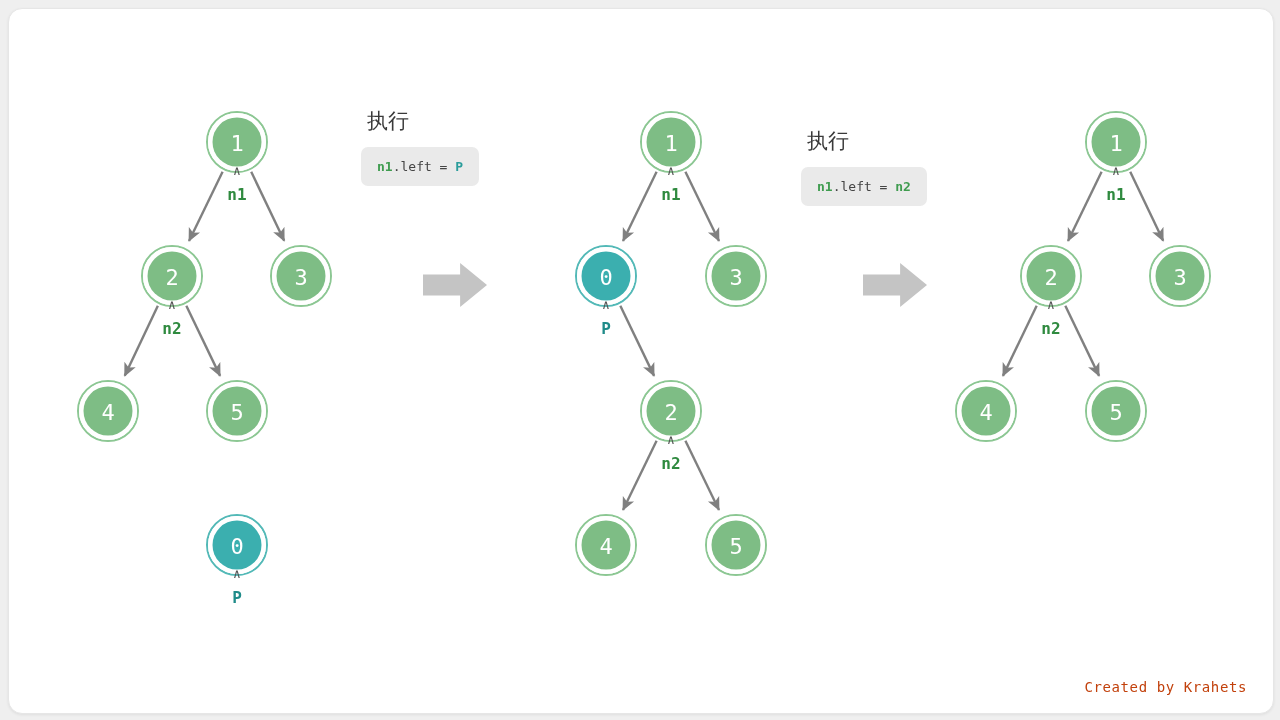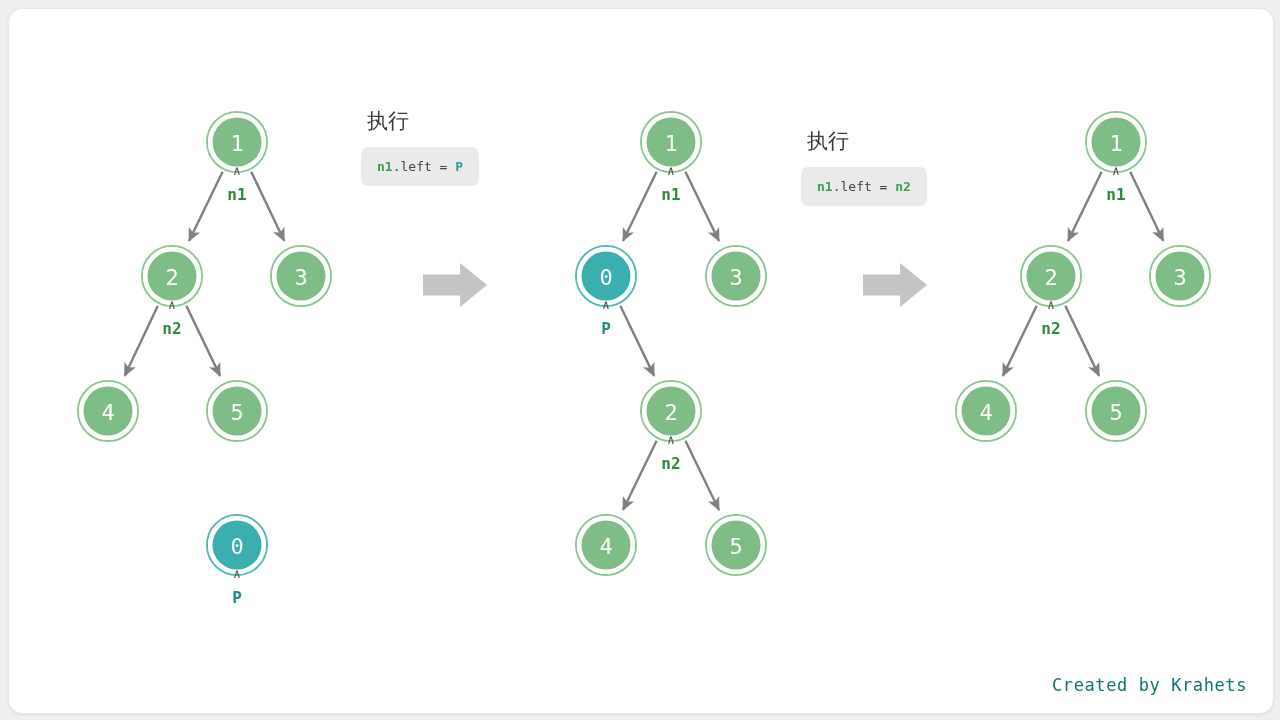--- a/index.html
+++ b/index.html
@@ -71,22 +71,22 @@
     white-space: pre;
   }
   .code-box .tok-n { color: #3f9c4f; font-weight: bold; }
   .code-box .tok-p { color: #2a9d9b; font-weight: bold; }
   .code-box .tok-plain { color: #444444; }
   .watermark {
     position: absolute;
     right: 26px;
     bottom: 18px;
     font-family: "DejaVu Sans Mono", monospace;
-    font-size: 17px;
-    color: #0f766e;
+    font-size: 14px;
+    color: #c2410c;
     letter-spacing: 0.6px;
   }
 </style>
 </head>
 <body>
 
 <div id="card">
   <div id="stage">
     <svg class="diagram" id="svg-diagram" width="1264" height="704" viewBox="0 0 1264 704">
         <defs>

